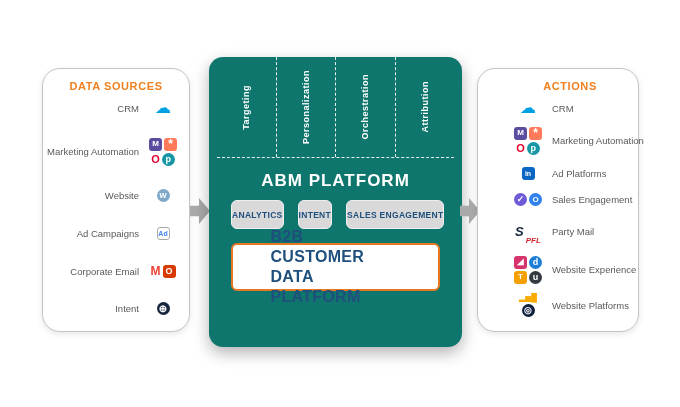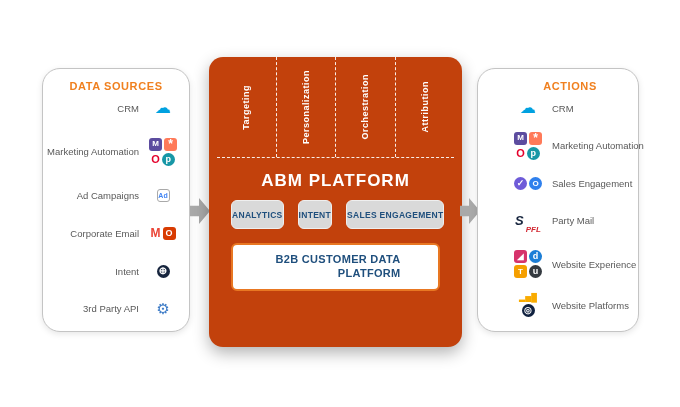--- a/index.html
+++ b/index.html
@@ -24,34 +24,34 @@
   .ic.boxed{width:13px;height:13px;border-radius:3px;font-weight:bold;box-sizing:border-box;}
   .ic.round{border-radius:50%;}
 
   
   .arrow{position:absolute;top:198px;width:20px;height:26px;background:#a9a9a9;
          clip-path:polygon(0 30%,45% 30%,45% 0,100% 50%,45% 100%,45% 70%,0 70%);}
   .arrow.a1{left:190px;}
   .arrow.a2{left:460px;}
 
   
-  .platform{position:absolute;left:209px;top:57px;width:253px;height:290px;background:#c2410c;
+  .platform{position:absolute;left:209px;top:57px;width:253px;height:290px;background:#0f766e;
             border-radius:14px;box-shadow:0 6px 16px rgba(0,0,0,.30);display:flex;flex-direction:column;
             box-sizing:border-box;}
   .columns{height:100px;display:flex;border-bottom:1px dashed rgba(255,255,255,.9);margin:0 8px;flex:0 0 100px;}
   .col{flex:1;display:flex;align-items:center;justify-content:center;border-right:1px dashed rgba(255,255,255,.9);}
   .col:last-child{border-right:none;}
   .col-label{writing-mode:vertical-rl;transform:rotate(180deg);color:#ffffff;font-size:9px;font-weight:bold;letter-spacing:.5px;white-space:nowrap;}
   .platform-title{flex:0 0 auto;padding:13px 0 9px;text-align:center;color:#ffffff;font-size:17px;font-weight:bold;letter-spacing:1px;}
   .modules{display:grid;grid-template-columns:1fr 1fr 1fr;gap:12px 14px;margin:0 22px;}
   .module{height:27px;background:#d9d9d9;border:1px solid #efefef;border-radius:6px;display:flex;align-items:center;justify-content:center;
           color:#1f4f7d;font-size:8.5px;font-weight:bold;letter-spacing:.3px;white-space:nowrap;}
   .cdp{margin:14px 22px 0;height:48px;background:#ffffff;border:2px solid #e87722;border-radius:6px;
        display:flex;align-items:center;justify-content:center;box-sizing:border-box;}
-  .cdp span{display:block;width:130px;text-align:right;color:#1f4f7d;font-size:11px;font-weight:bold;line-height:1.25;letter-spacing:.3px;}
+  .cdp span{display:block;width:130px;text-align:left;color:#1f4f7d;font-size:16px;font-weight:bold;line-height:1.25;letter-spacing:.3px;}
 </style>
 </head>
 <body>
 
 <div class="stage">
 
   <aside class="panel left">
     <h2 class="panel-title">DATA SOURCES</h2>
     <div class="rows" id="left-rows">
         <div class="row">
@@ -63,42 +63,42 @@
         <div class="row">
           <span class="lab">Marketing Automation</span>
           <span class="icons">
             <span class="ic boxed" style="background: rgb(92, 76, 159); color: rgb(255, 255, 255); font-size: 8px;">M</span>
             <span class="ic boxed" style="background: rgb(255, 122, 89); color: rgb(255, 255, 255); font-size: 12px;">*</span>
             <span class="ic" style="color: rgb(228, 0, 43); font-size: 11px; font-weight: bold;">O</span>
             <span class="ic boxed round" style="background: rgb(23, 151, 166); color: rgb(255, 255, 255); font-size: 9px;">p</span>
           </span>
         </div>
         <div class="row">
+          <span class="lab">Website</span>
+          <span class="icons">
+            <span class="ic boxed round" style="background: rgb(127, 168, 201); color: rgb(255, 255, 255); font-size: 9px;">w</span>
+          </span>
+        </div>
+        <div class="row">
           <span class="lab">Ad Campaigns</span>
           <span class="icons">
             <span class="ic boxed" style="background: rgb(255, 255, 255); border: 1px solid rgb(169, 169, 169); color: rgb(66, 133, 244); font-size: 7px; font-weight: bold;">Ad</span>
           </span>
         </div>
         <div class="row">
           <span class="lab">Corporate Email</span>
           <span class="icons">
             <span class="ic" style="color: rgb(234, 67, 53); font-size: 12px; font-weight: bold;">M</span>
             <span class="ic boxed" style="background: rgb(216, 59, 1); color: rgb(255, 255, 255); font-size: 9px;">O</span>
           </span>
         </div>
         <div class="row">
           <span class="lab">Intent</span>
           <span class="icons">
             <span class="ic boxed round" style="background: rgb(22, 36, 61); color: rgb(255, 255, 255); font-size: 10px;">⊕</span>
-          </span>
-        </div>
-        <div class="row">
-          <span class="lab">3rd Party API</span>
-          <span class="icons">
-            <span class="ic" style="color: rgb(62, 124, 199); font-size: 15px;">⚙</span>
           </span>
         </div>
       </div>
   </aside>
 
   <div class="arrow a1"></div>
 
   <section class="platform">
     <div class="columns" id="platform-columns">
         <div class="col">
@@ -140,20 +140,26 @@
           <span class="icons">
             <span class="ic boxed" style="background: rgb(92, 76, 159); color: rgb(255, 255, 255); font-size: 8px;">M</span>
             <span class="ic boxed" style="background: rgb(255, 122, 89); color: rgb(255, 255, 255); font-size: 12px;">*</span>
             <span class="ic" style="color: rgb(228, 0, 43); font-size: 11px; font-weight: bold;">O</span>
             <span class="ic boxed round" style="background: rgb(23, 151, 166); color: rgb(255, 255, 255); font-size: 9px;">p</span>
           </span>
           <span class="lab">Marketing Automation</span>
         </div>
         <div class="row">
           <span class="icons">
+            <span class="ic boxed" style="background: rgb(10, 102, 194); color: rgb(255, 255, 255); font-size: 7px; font-weight: bold;">in</span>
+          </span>
+          <span class="lab">Ad Platforms</span>
+        </div>
+        <div class="row">
+          <span class="icons">
             <span class="ic boxed round" style="background: rgb(110, 91, 216); color: rgb(255, 255, 255); font-size: 9px;">✓</span>
             <span class="ic boxed round" style="background: rgb(47, 128, 237); color: rgb(255, 255, 255); font-size: 8px;">O</span>
           </span>
           <span class="lab">Sales Engagement</span>
         </div>
         <div class="row">
           <span class="icons">
             <span class="ic" style="color: rgb(22, 36, 61); font-size: 13px; font-weight: bold; font-style: italic;">S</span>
             <span class="ic" style="color: rgb(210, 38, 48); font-size: 8px; font-weight: bold; font-style: italic; margin-top: 19px;">PFL</span>
           </span>

